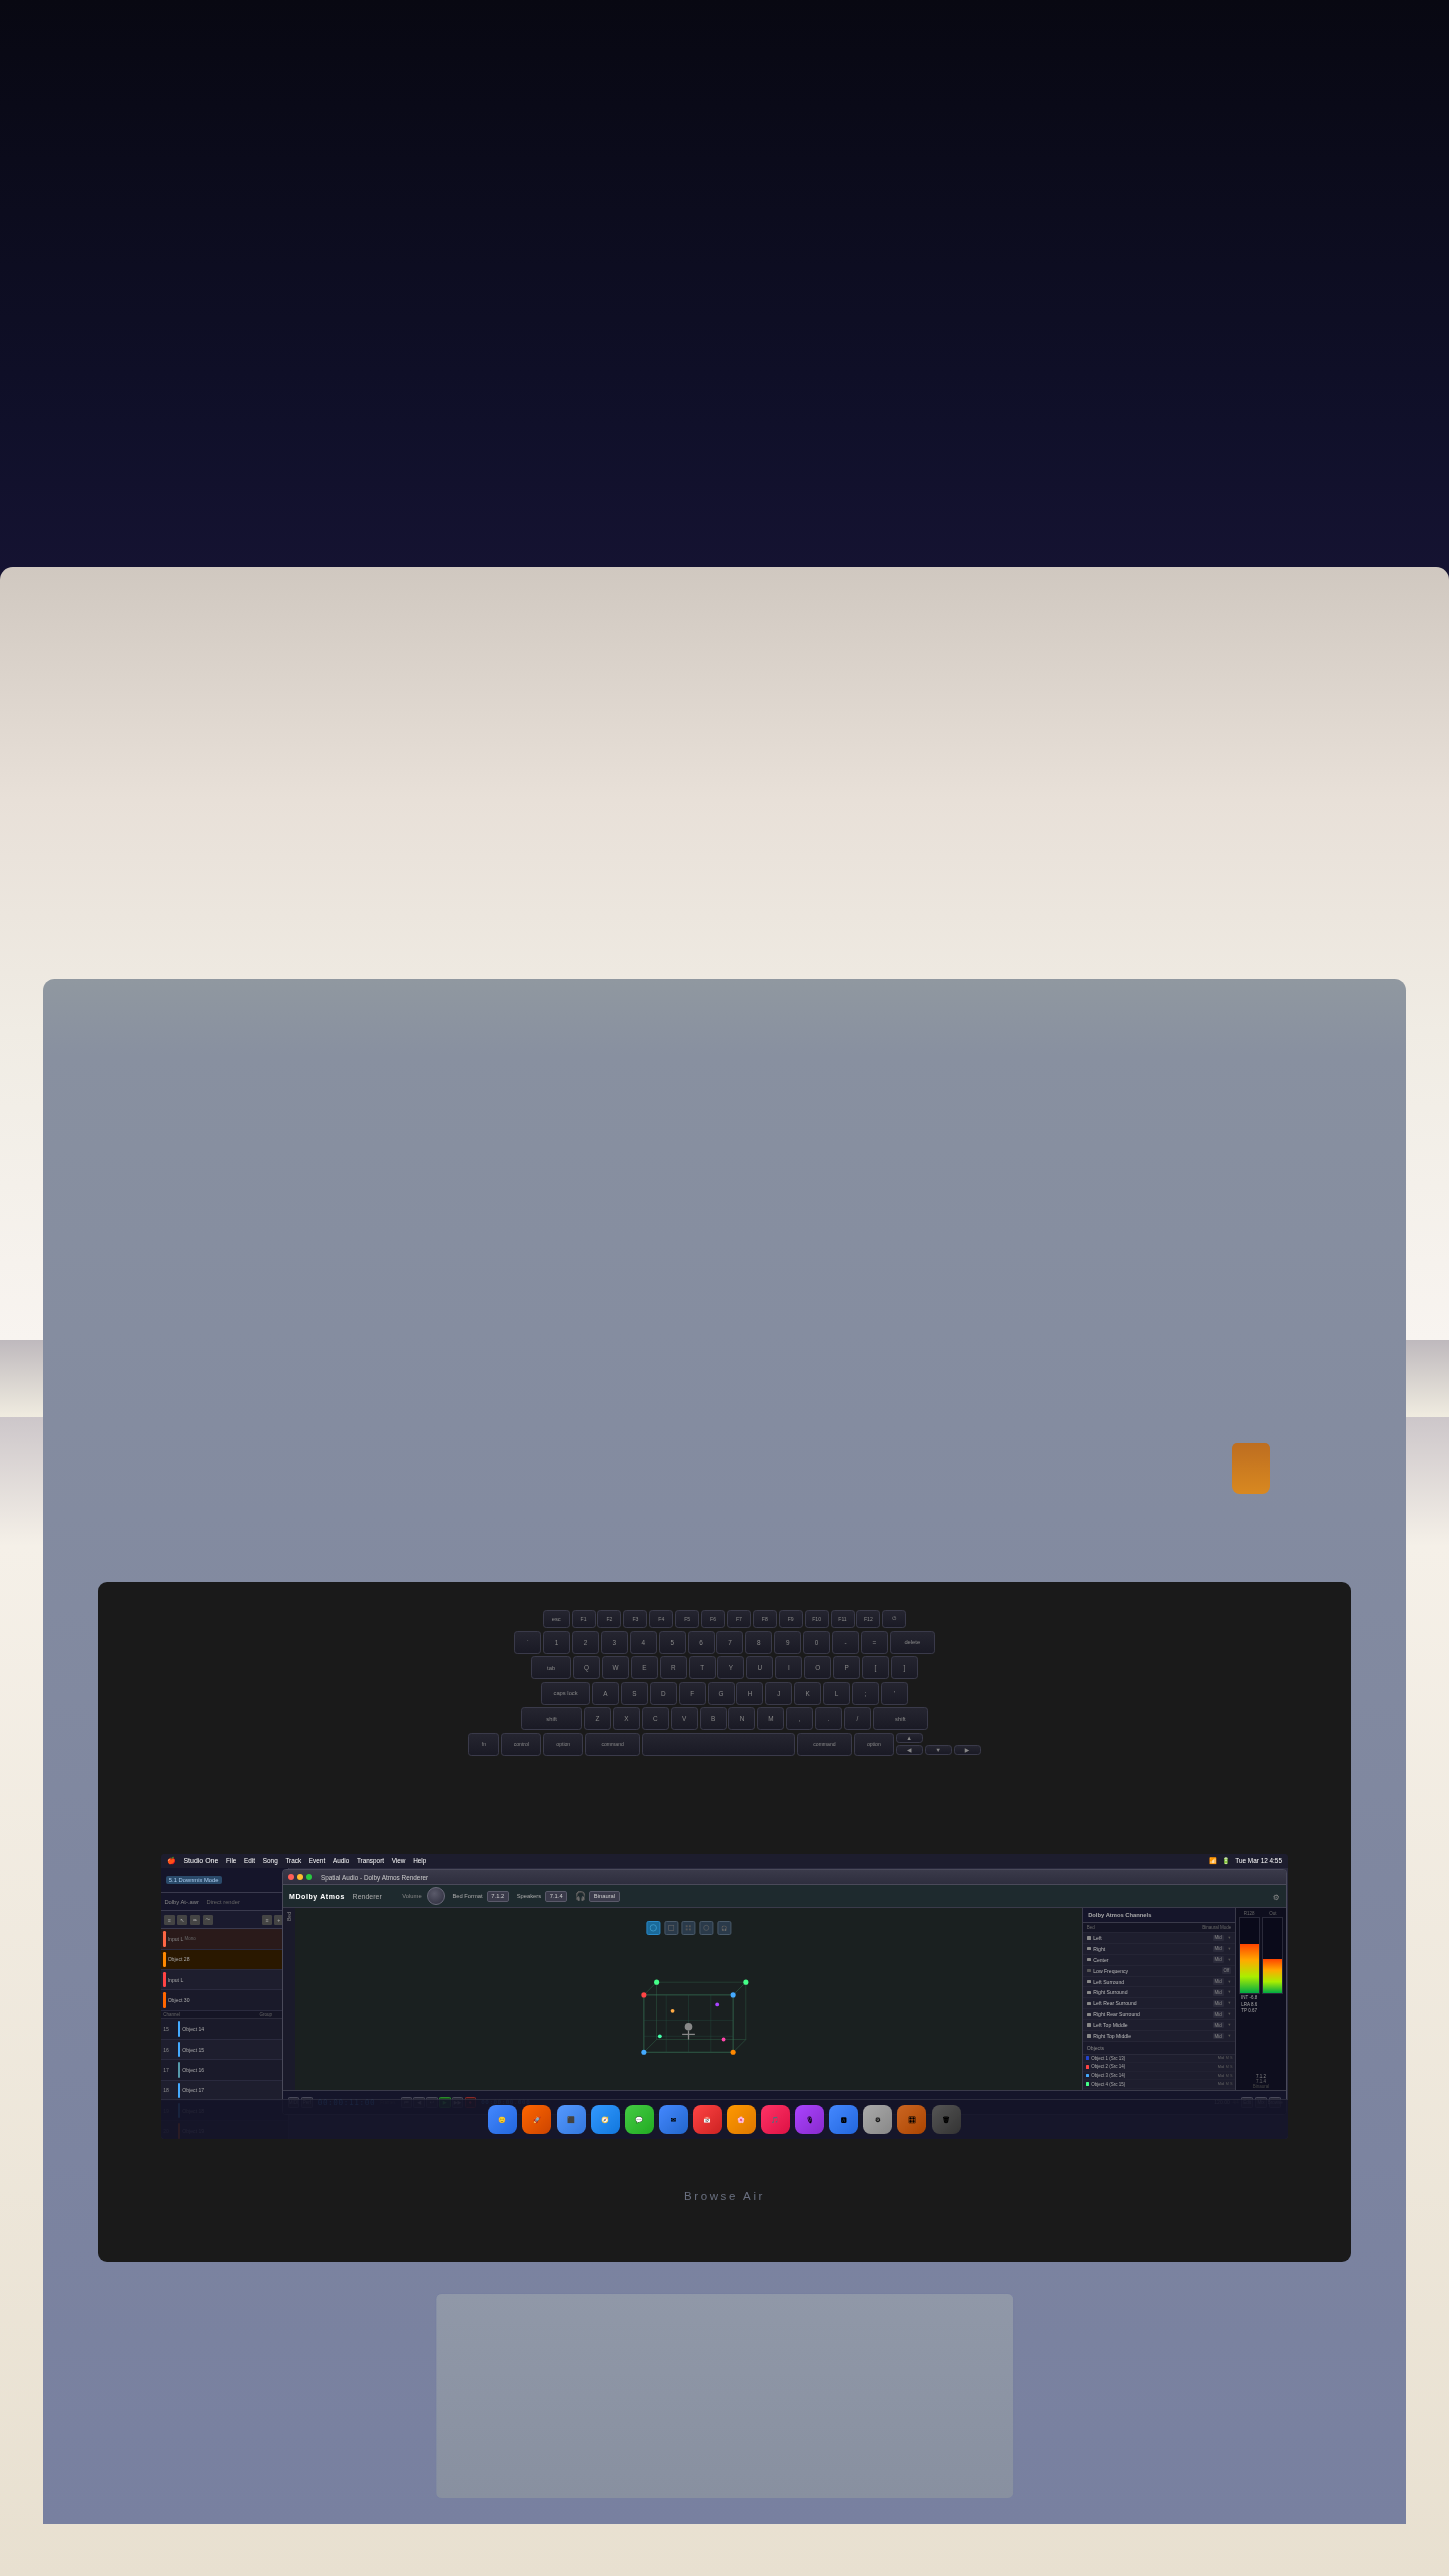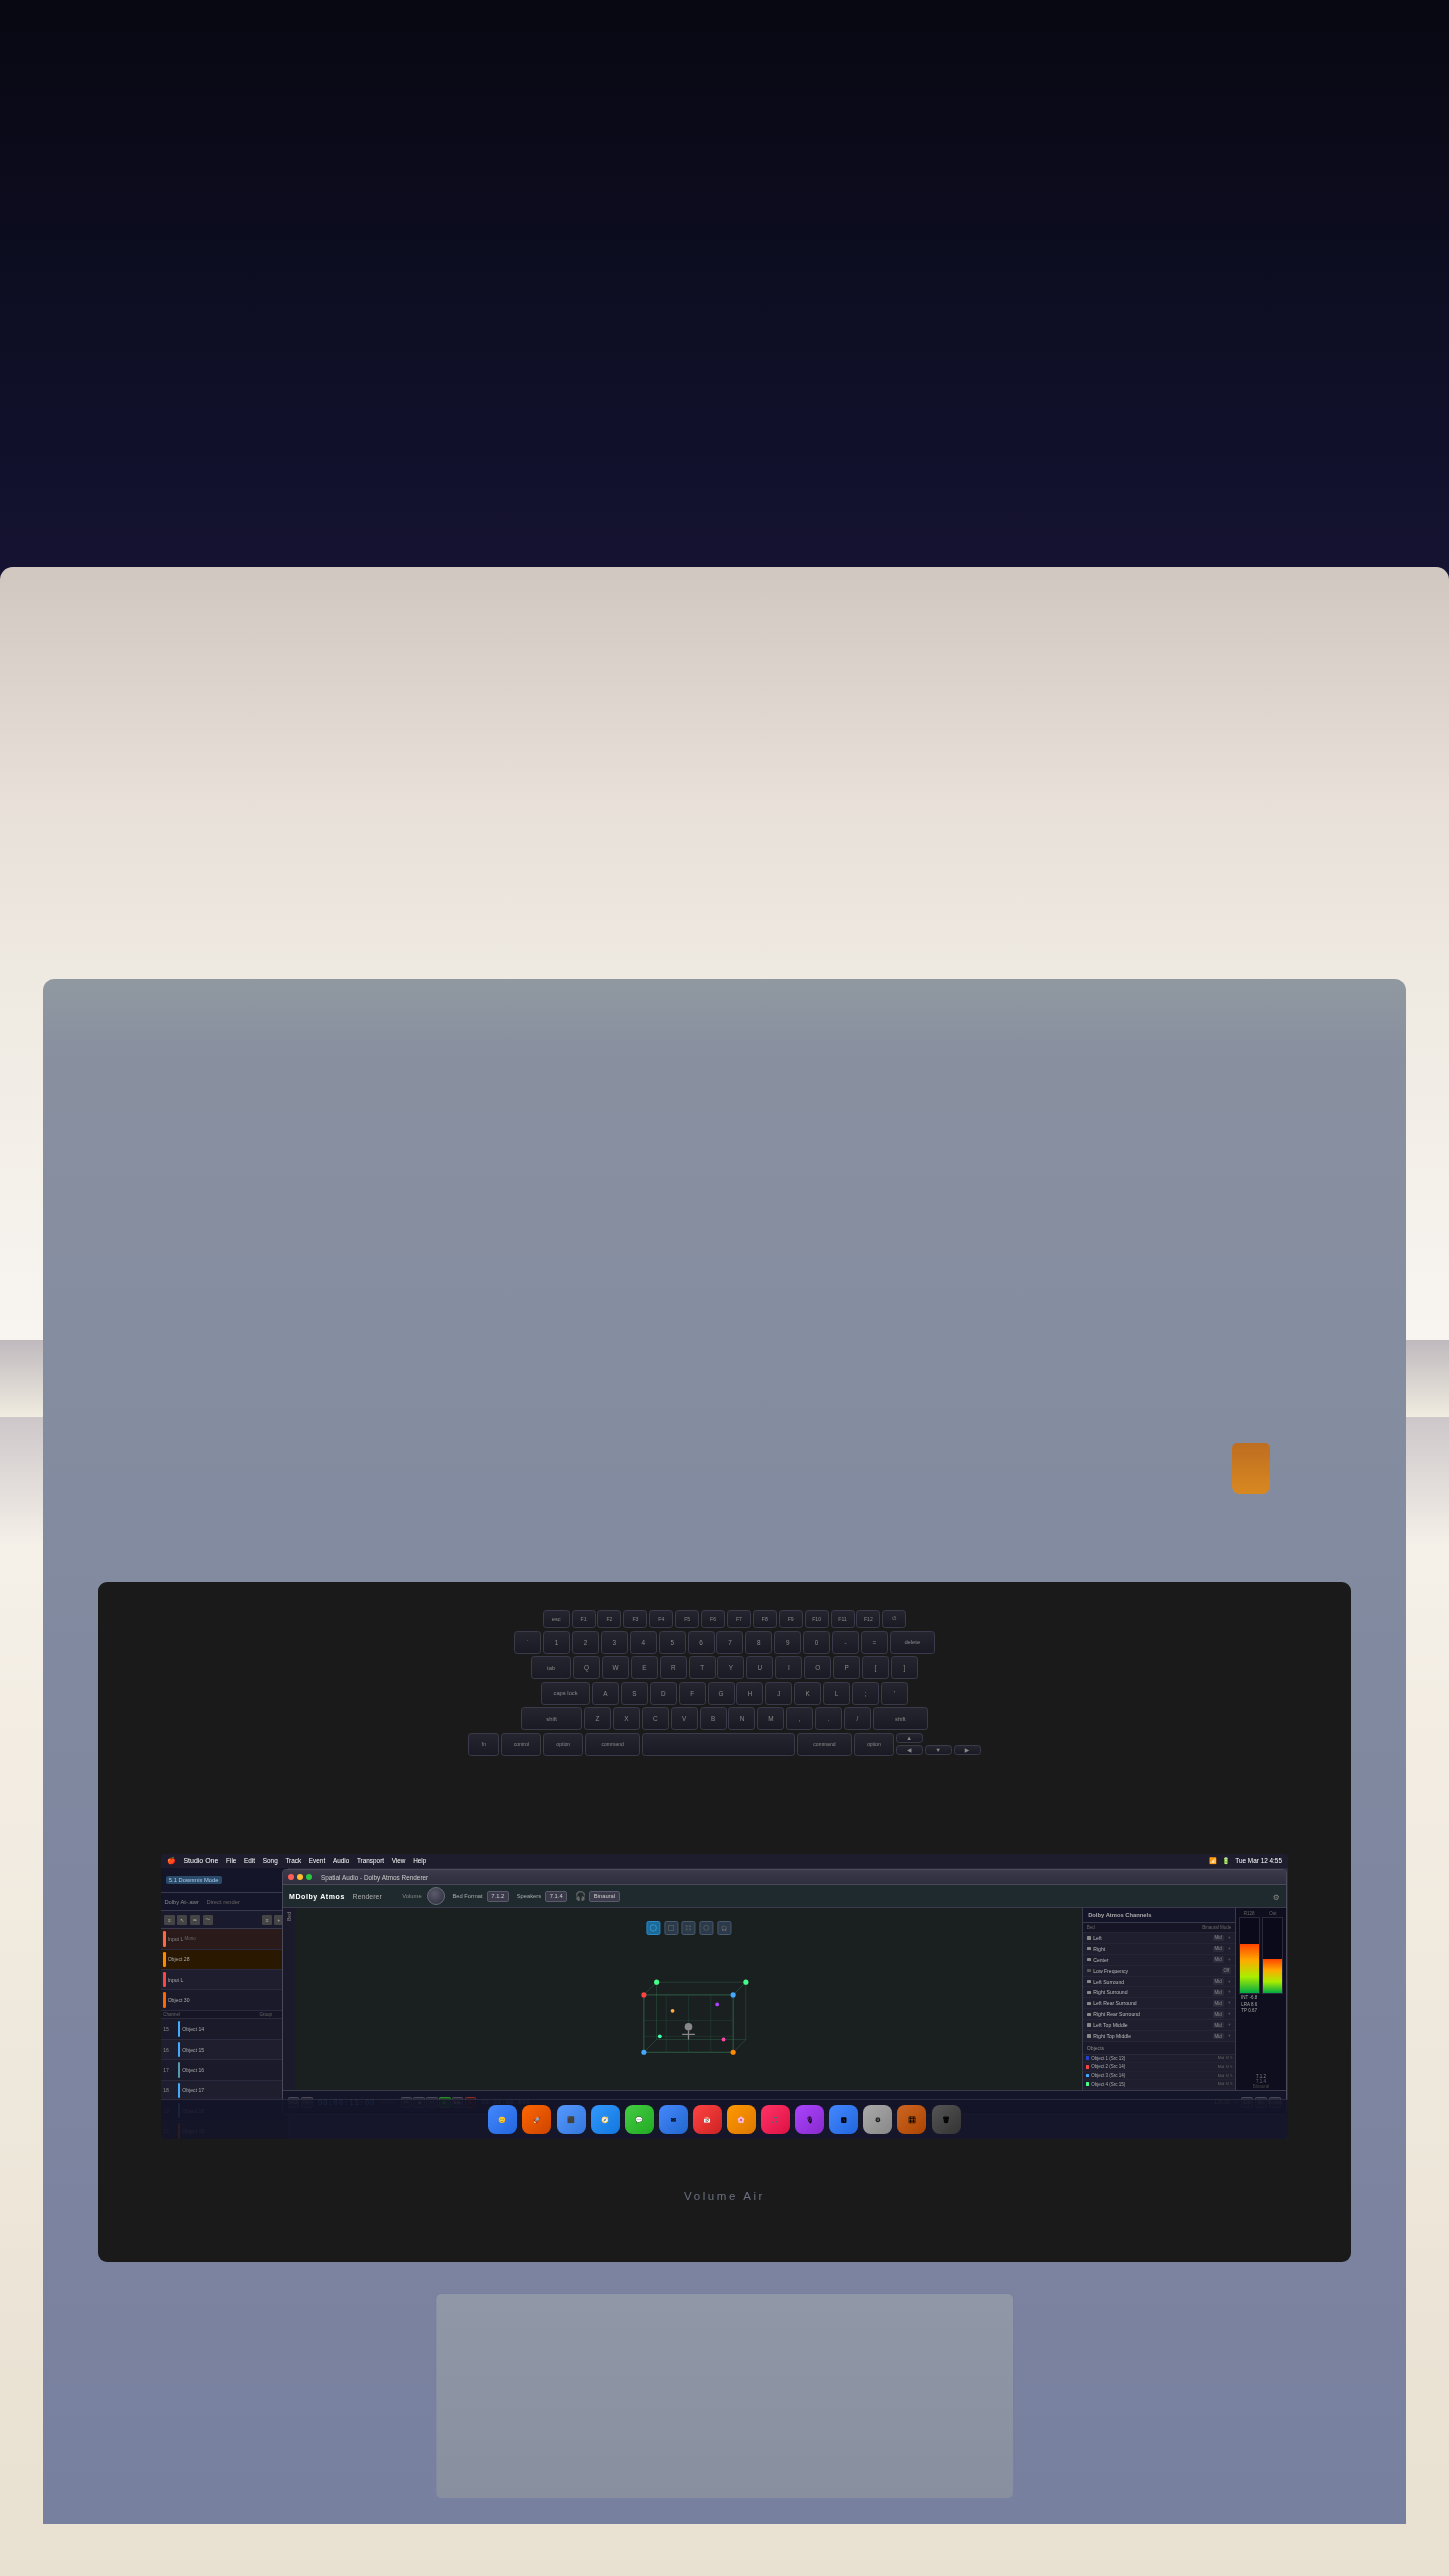--- a/index.html
+++ b/index.html
@@ -1077,21 +1077,21 @@
           <span>🎛</span>
         </div>
         <div class="dock-item" style="background:linear-gradient(135deg,#555555,#333333);">
           <span>🗑</span>
         </div>
       </div>
     </div>
   </div>
 </div>
 
-<div class="macbook-label">Volume Air</div>
+<div class="macbook-label">Browse Air</div>
 
 <div class="keyboard-area">
   <div class="keyboard-rows">
 
     <div class="key-row">
       <div class="key" style="width:27px;height:18px;font-size:5.8px;">esc</div>
       <div class="key" style="width:24px;height:18px;font-size:5.1px;">F1</div>
       <div class="key" style="width:24px;height:18px;font-size:5.1px;">F2</div>
       <div class="key" style="width:24px;height:18px;font-size:5.1px;">F3</div>
       <div class="key" style="width:24px;height:18px;font-size:5.1px;">F4</div>

